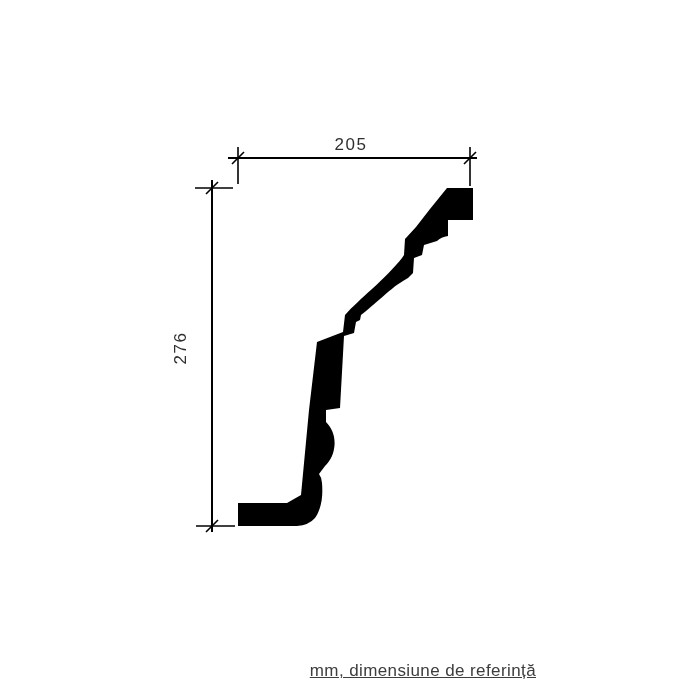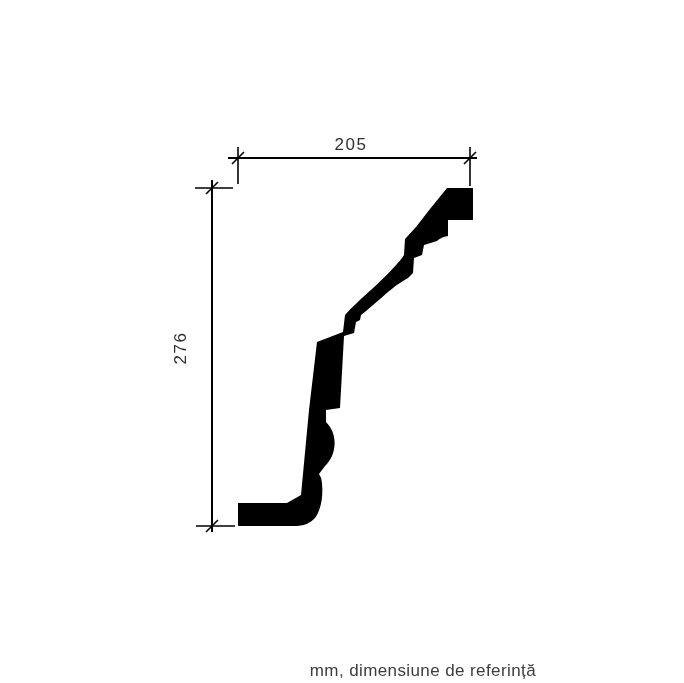--- a/index.html
+++ b/index.html
@@ -43,20 +43,21 @@
     fill: #2f2f2f;
   }
   .footnote {
     position: absolute;
     right: 8px;
     bottom: 10px;
     font-size: 17px;
     letter-spacing: 0.4px;
     color: #3d3d3d;
     white-space: nowrap;
+    text-decoration: underline;
   }
 </style>
 </head>
 <body>
 
 <div class="canvas">
 
   <svg class="drawing" width="684" height="683" viewBox="0 0 684 683">
 
     <path d="M 447 180

